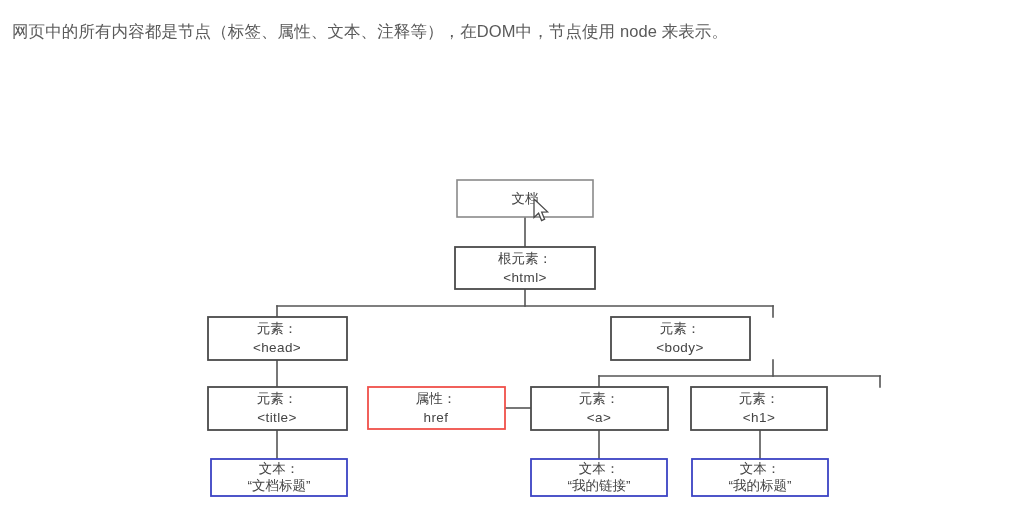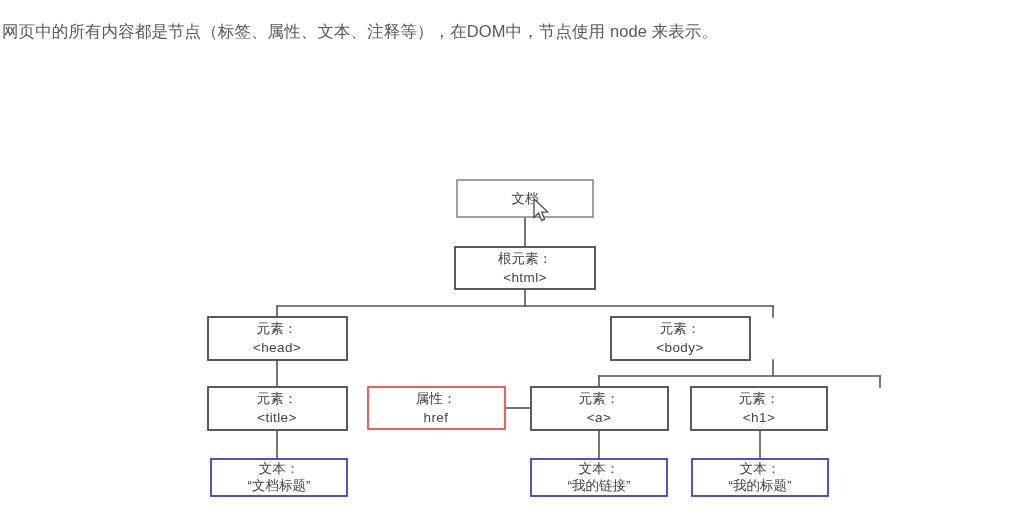--- a/index.html
+++ b/index.html
@@ -17,21 +17,21 @@
     color: #555555;
     -webkit-font-smoothing: antialiased;
   }
 
   
   #prose {
     position: absolute;
     left: 0;
     top: 0;
     width: 912px;
-    padding: 10px 6px 0 2px;
+    padding: 10px 6px 0 12px;
     box-sizing: border-box;
   }
   .para {
     font-size: 16.5px;
     line-height: 34px;
     color: #5a5a5a;
     letter-spacing: 0.1px;
     white-space: nowrap;
   }
   .para.p1 { margin: 4px 0 0 0; }

